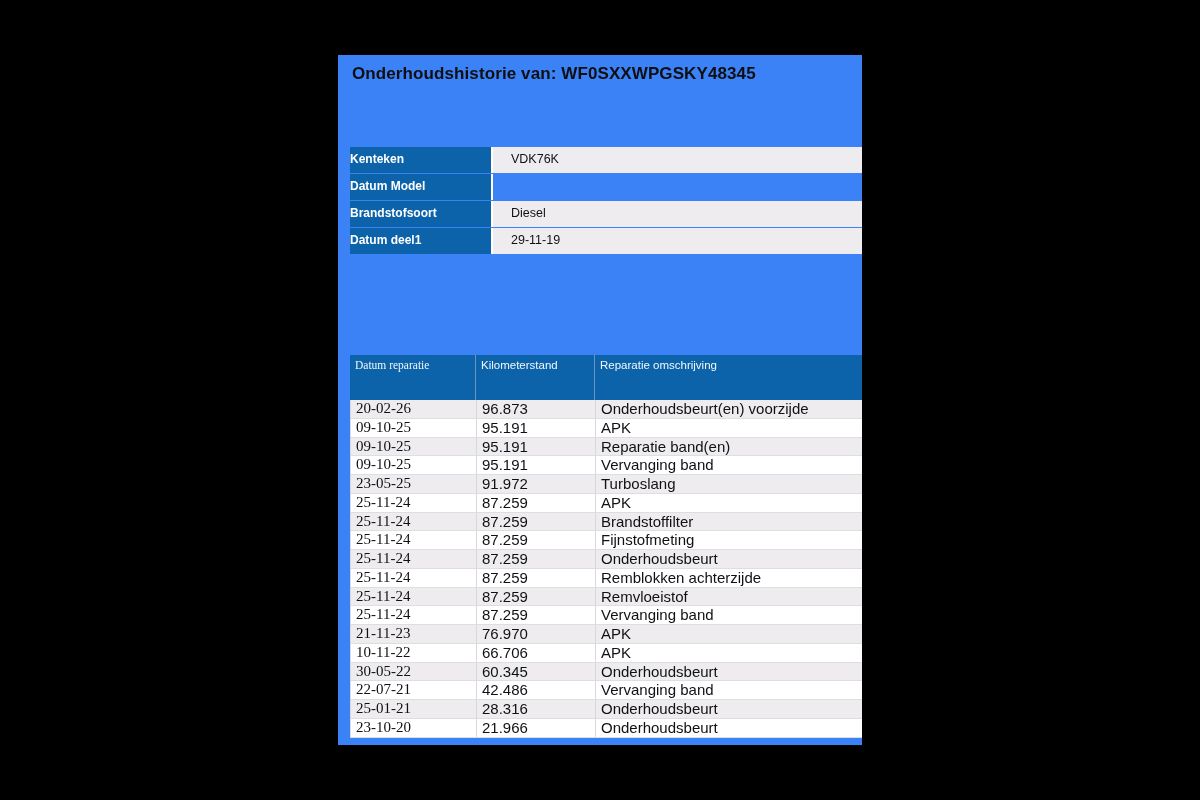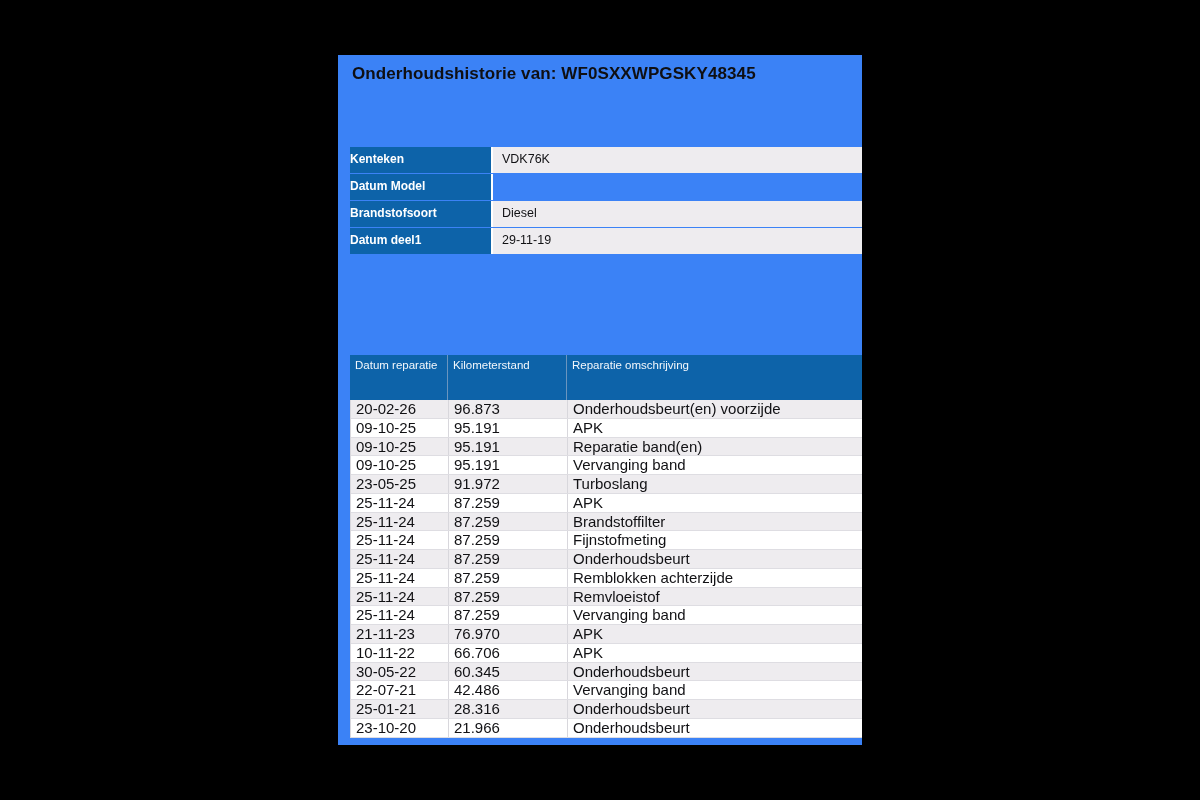--- a/index.html
+++ b/index.html
@@ -45,21 +45,21 @@
     line-height: 25px;
     white-space: nowrap;
     overflow: hidden;
   }
   .info-value {
     flex: 1;
     background: #eeecef;
     color: #111114;
     font-size: 12.5px;
     line-height: 25px;
-    padding-left: 9px;
+    padding-left: 18px;
     white-space: nowrap;
     overflow: hidden;
   }
   
   .mtable {
     position: absolute;
     left: 12px; top: 300px;
     width: 512px;
   }
   .mhead {
@@ -68,21 +68,21 @@
     background: #0d63a9;
   }
   .mhead .hc {
     color: #f2f7fc;
     font-size: 11.5px;
     padding: 4px 0 0 5px;
     white-space: nowrap;
     overflow: hidden;
   }
   .mhead .hc.c1, .mhead .hc.c2 { border-right: 1px solid #6a95bf; }
-  .c1 { width: 98px; }
+  .c1 { width: 126px; font-family: Liberation Serif, serif; }
   .c2 { width: 119px; }
   .c3 { flex: 1; }
   .mbody {
     border-left: 1px solid #d8d7dc;
   }
   .mrow {
     display: flex;
     height: 18.78px;
     border-bottom: 1px solid #dedde2;
     background: #ffffff;

